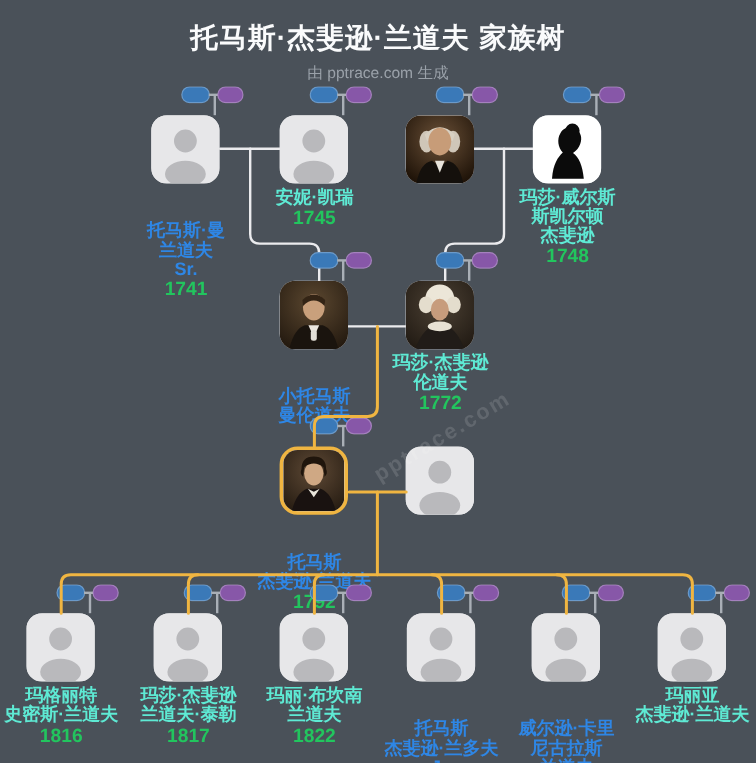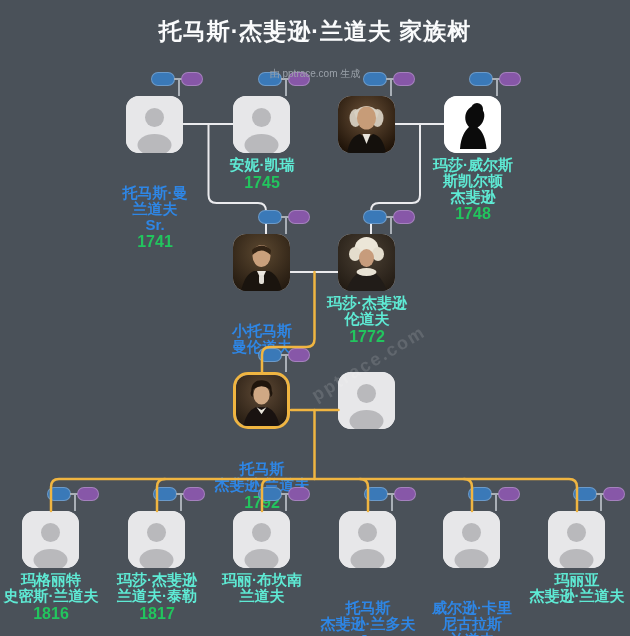--- a/index.html
+++ b/index.html
@@ -6,21 +6,21 @@
   body{
     width:630px;height:636px;
     background:#4a5159;
     position:relative;
     overflow:hidden;
     font-family:"Liberation Sans","DejaVu Sans",sans-serif;
   }
   
   .hdr{position:absolute;left:0;top:0;width:630px;text-align:center;z-index:5;}
   .title{margin-top:16px;font-size:23px;font-weight:bold;color:#fafbfc;letter-spacing:1px;}
-  .subtitle{margin-top:20px;font-size:10px;color:#9aa1a9;}
+  .subtitle{margin-top:5px;font-size:13px;color:#9aa1a9;}
   
   svg.lines{position:absolute;left:0;top:0;z-index:1;}
   svg.lines.gold{z-index:3;}
   svg.lines path{fill:none;stroke-linecap:round;stroke-linejoin:round;}
   svg.lines.white path{stroke:#ebebee;stroke-width:2;}
   svg.lines.gold path{stroke:#f0b541;stroke-width:2.5;}
   
   .person{position:absolute;width:110px;z-index:2;}
   .couple{position:absolute;left:0;top:0;width:110px;height:24px;}
   .ci{position:absolute;top:0;height:14px;border-radius:7px;box-sizing:border-box;
@@ -302,20 +302,21 @@
   <div class="avatar">
     <svg viewBox="0 0 57 57">
         <rect width="57" height="57" fill="#e7e7e9"></rect>
         <circle cx="28.5" cy="21.5" r="9.5" fill="#b9b9bc"></circle>
         <ellipse cx="28.5" cy="49" rx="17" ry="11" fill="#b9b9bc"></ellipse>
       </svg>
   </div>
   <div class="label-wrap">
     <div class="p-name female">玛丽·布坎南
 兰道夫</div>
+    <div class="p-year">1822</div>
   </div>
 </div>
 
 <div class="person" style="left:313px;top:487px">
   <div class="couple">
     <span class="ci blue"></span>
     <span class="ci-link"></span>
     <span class="ci purple"></span>
     <span class="ci-stub"></span>
   </div>

